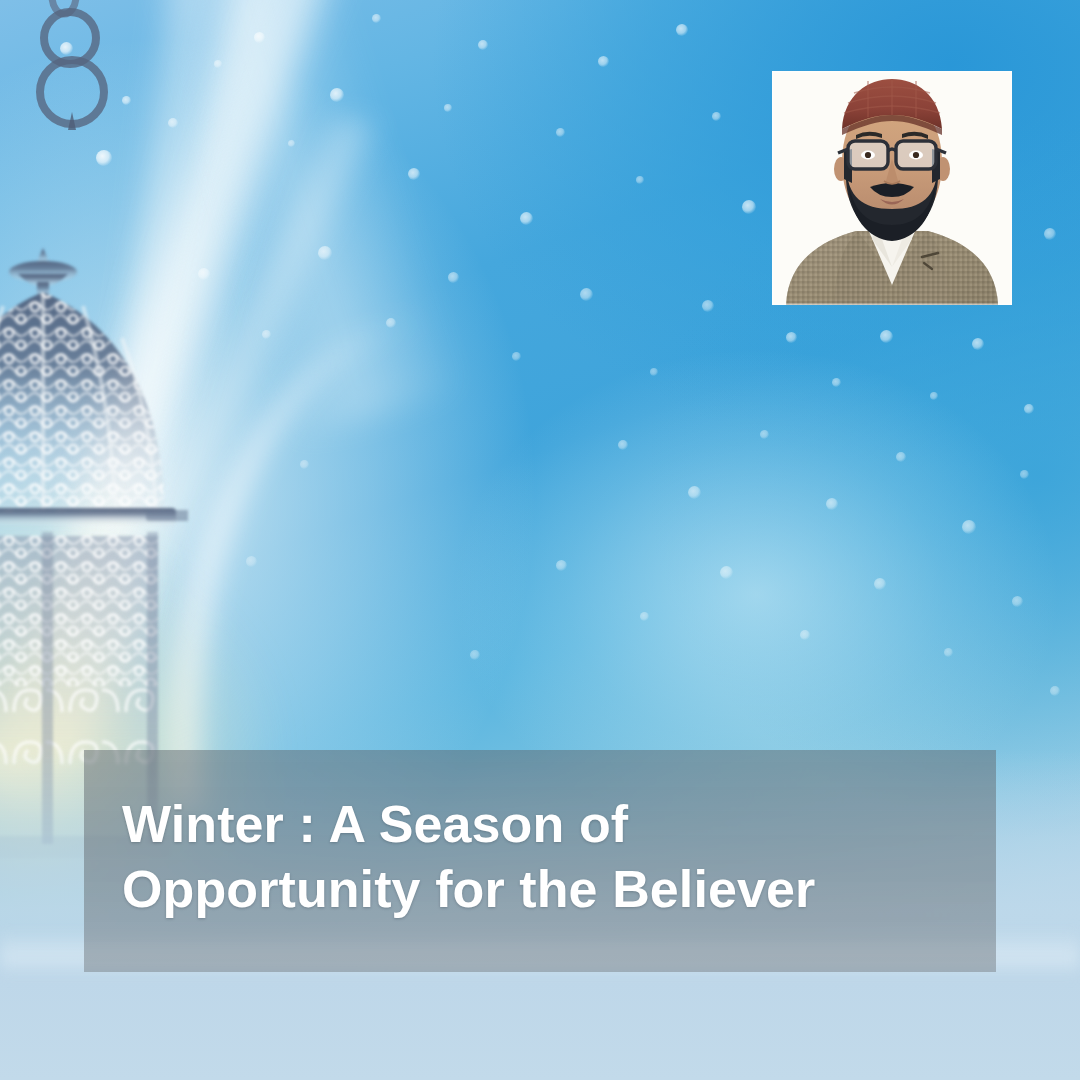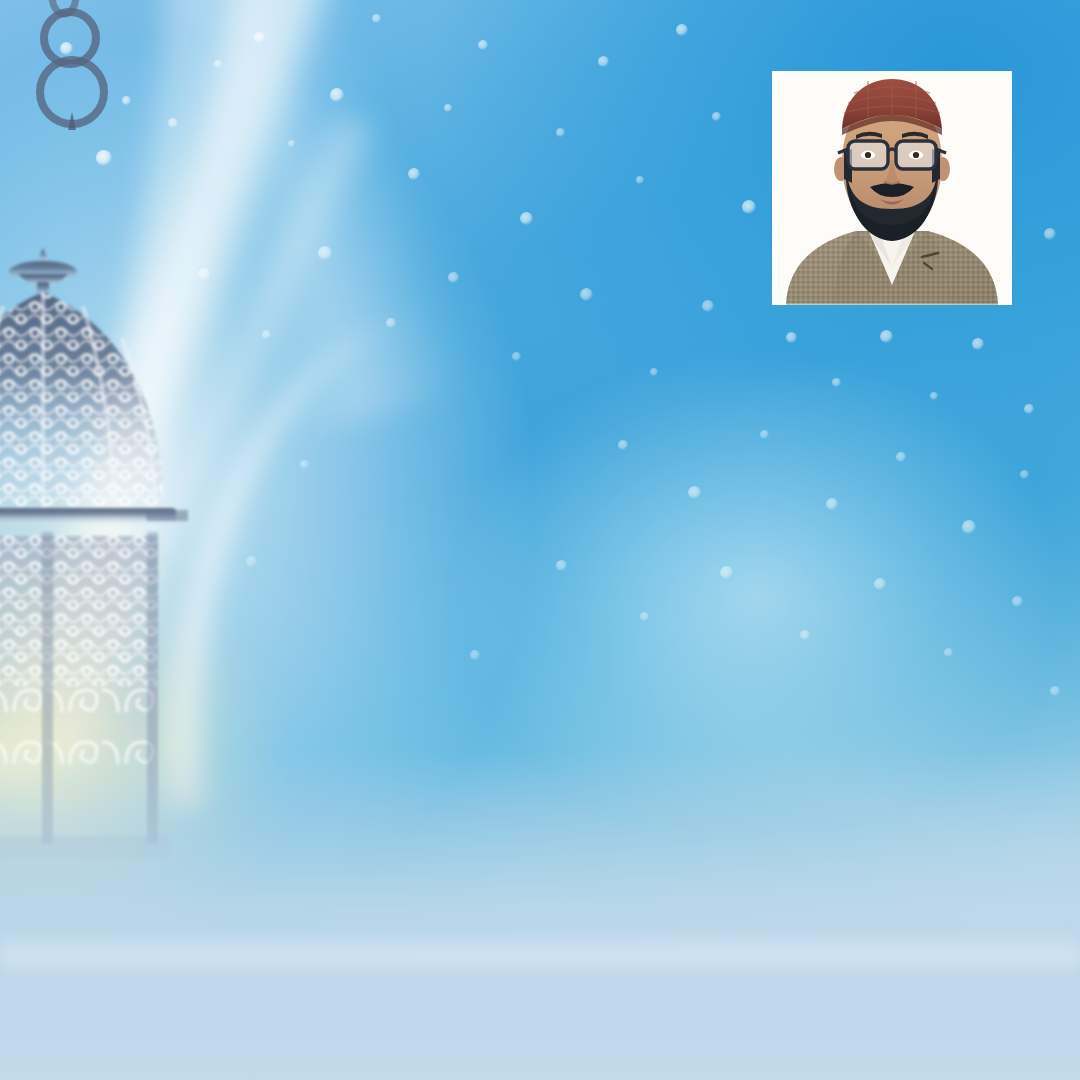--- a/index.html
+++ b/index.html
@@ -445,14 +445,18 @@
             <path d="M120 8 L120 44"></path>
             <path d="M144 10 L144 46"></path>
           </g>
         </g>
 
         <rect width="240" height="234" fill="none" stroke="#ffffff" stroke-width="3" opacity=".5"></rect>
       </g>
     </svg>
   </div>
 
+  <div class="banner">
+    <div class="banner-title">Winter :  A Season of
+Opportunity for the Believer</div>
+  </div>
 
 </div>
 
 </body></html>

